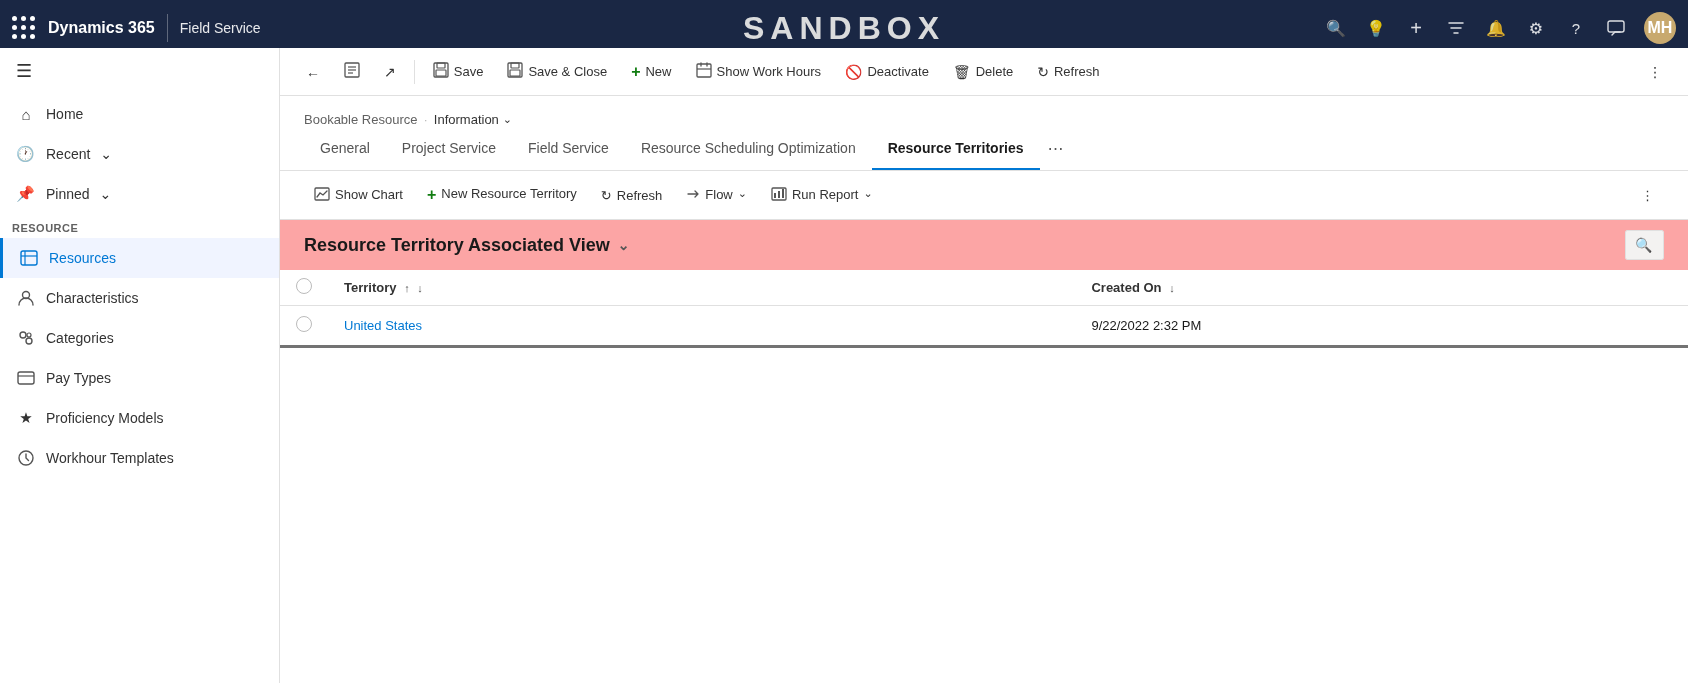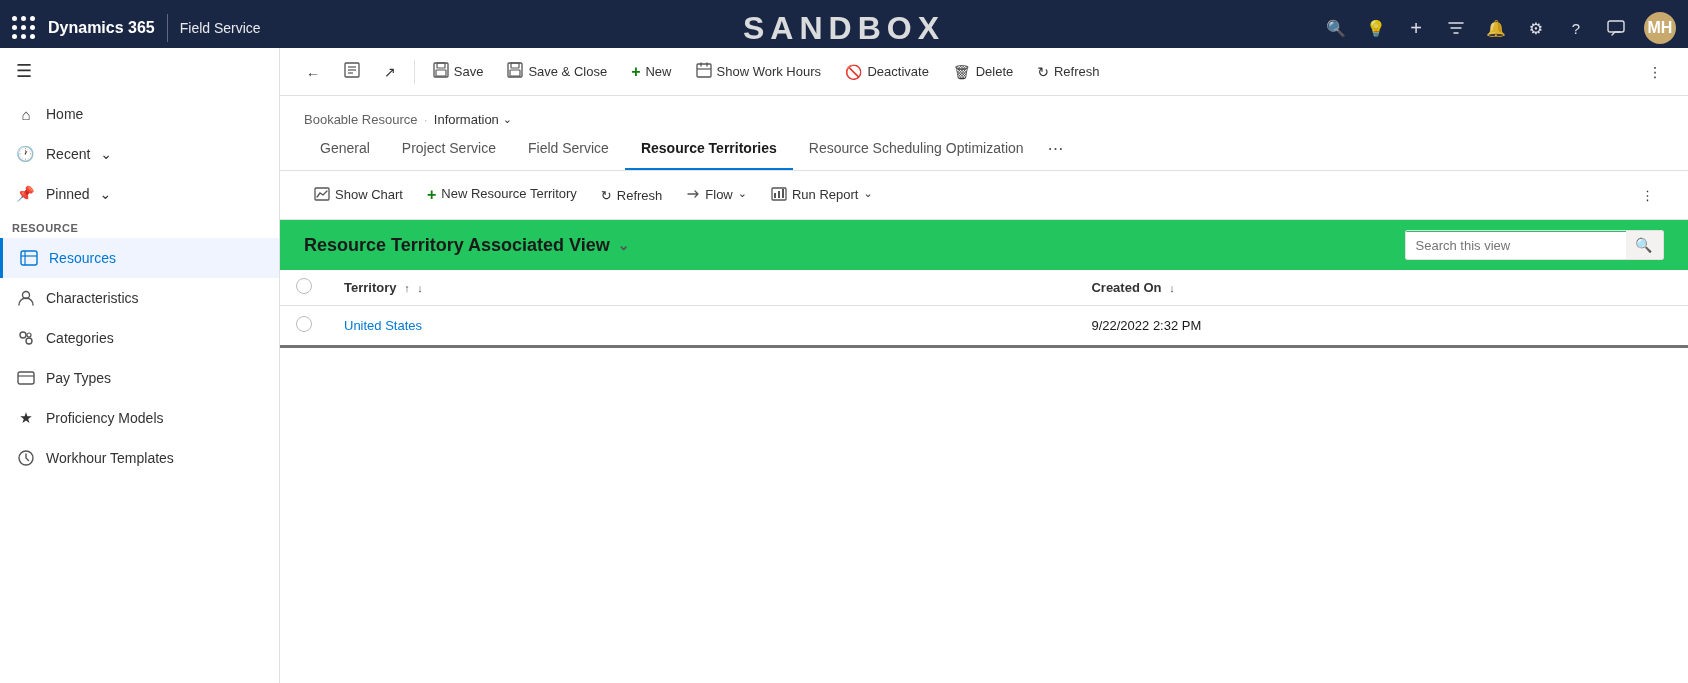--- a/index.html
+++ b/index.html
@@ -69,21 +69,21 @@
     .tab.active { color: #1a1a1a; font-weight: 600; border-bottom: 2px solid #0078d4; }
     .tabs-more { padding: 12px 8px; cursor: pointer; color: #555; font-size: 16px; }
 
     
     .sub-toolbar { padding: 10px 24px; border-bottom: 1px solid #e0e0e0; display: flex; align-items: center; gap: 4px; background: #fff; flex-shrink: 0; }
     .sub-btn { display: flex; gap: 5px; padding: 5px 10px; border: none; background: transparent; cursor: pointer; color: #333; font-size: 13px; border-radius: 2px; white-space: nowrap; }
     .sub-btn .btn-icon { font-size: 13px; }
     .sub-btn-more { margin-left: auto; }
 
     
-    .table-header-row { padding: 10px 24px; display: flex; align-items: center; justify-content: space-between; background: #22c55e; flex-shrink: 0; }
+    .table-header-row { padding: 10px 24px; display: flex; align-items: center; justify-content: space-between; background: #fca5a5; flex-shrink: 0; }
     .table-view-title { font-size: 18px; font-weight: 600; display: flex; align-items: center; gap: 8px; }
     .table-view-chevron { font-size: 14px; color: #555; cursor: pointer; }
     .search-box { display: flex; align-items: center; border: 1px solid #e0e0e0; border-radius: 2px; overflow: hidden; }
     .search-box input { border: none; outline: none; padding: 6px 10px; font-size: 13px; width: 220px; color: #555; }
     .search-box .search-icon-btn { background: #f3f2f1; border: none; padding: 6px 10px; cursor: pointer; color: #555; font-size: 14px; }
 
     
     .data-table { flex: 1; overflow-y: auto; background: #fff; }
     .data-table table { width: 100%; border-collapse: collapse; }
     .data-table th { padding: 8px 16px; text-align: left; font-size: 13px; font-weight: 600; color: #333; border-bottom: 1px solid #e0e0e0; background: #fff; white-space: nowrap; }
@@ -310,25 +310,25 @@
     <div class="tabs-bar">
       <div class="tab">
         <span>General</span>
       </div>
       <div class="tab">
         <span>Project Service</span>
       </div>
       <div class="tab">
         <span>Field Service</span>
       </div>
+      <div class="tab">
+        <span>Resource Scheduling Optimization</span>
+      </div>
       <div class="tab active">
         <span>Resource Territories</span>
-      </div>
-      <div class="tab">
-        <span>Resource Scheduling Optimization</span>
       </div>
       <div class="tabs-more">⋯</div>
     </div>
 
     <div class="sub-toolbar">
       <button class="sub-btn">
         <span class="btn-icon">
           <svg width="16" height="14" viewBox="0 0 16 14" fill="none">
               <rect x="1" y="1" width="14" height="12" rx="1" stroke="#555" stroke-width="1.3"></rect>
               <polyline points="3,10 6,6 9,8 13,4" stroke="#555" stroke-width="1.3" fill="none" stroke-linecap="round"></polyline>
@@ -369,21 +369,20 @@
         <span>⋮</span>
       </button>
     </div>
 
     <div class="table-header-row">
       <div class="table-view-title">
         <span>Resource Territory Associated View</span>
         <span class="table-view-chevron">⌄</span>
       </div>
       <div class="search-box">
-        <input type="text" placeholder="Search this view" style="">
         <button class="search-icon-btn">🔍</button>
       </div>
     </div>
 
     <div class="data-table">
       <table>
         <thead>
           <tr>
             <th class="checkbox-col">
               <span class="row-checkbox" style="border-radius:50%; display:inline-block; width:16px; height:16px; border:1px solid #bbb;"></span>

